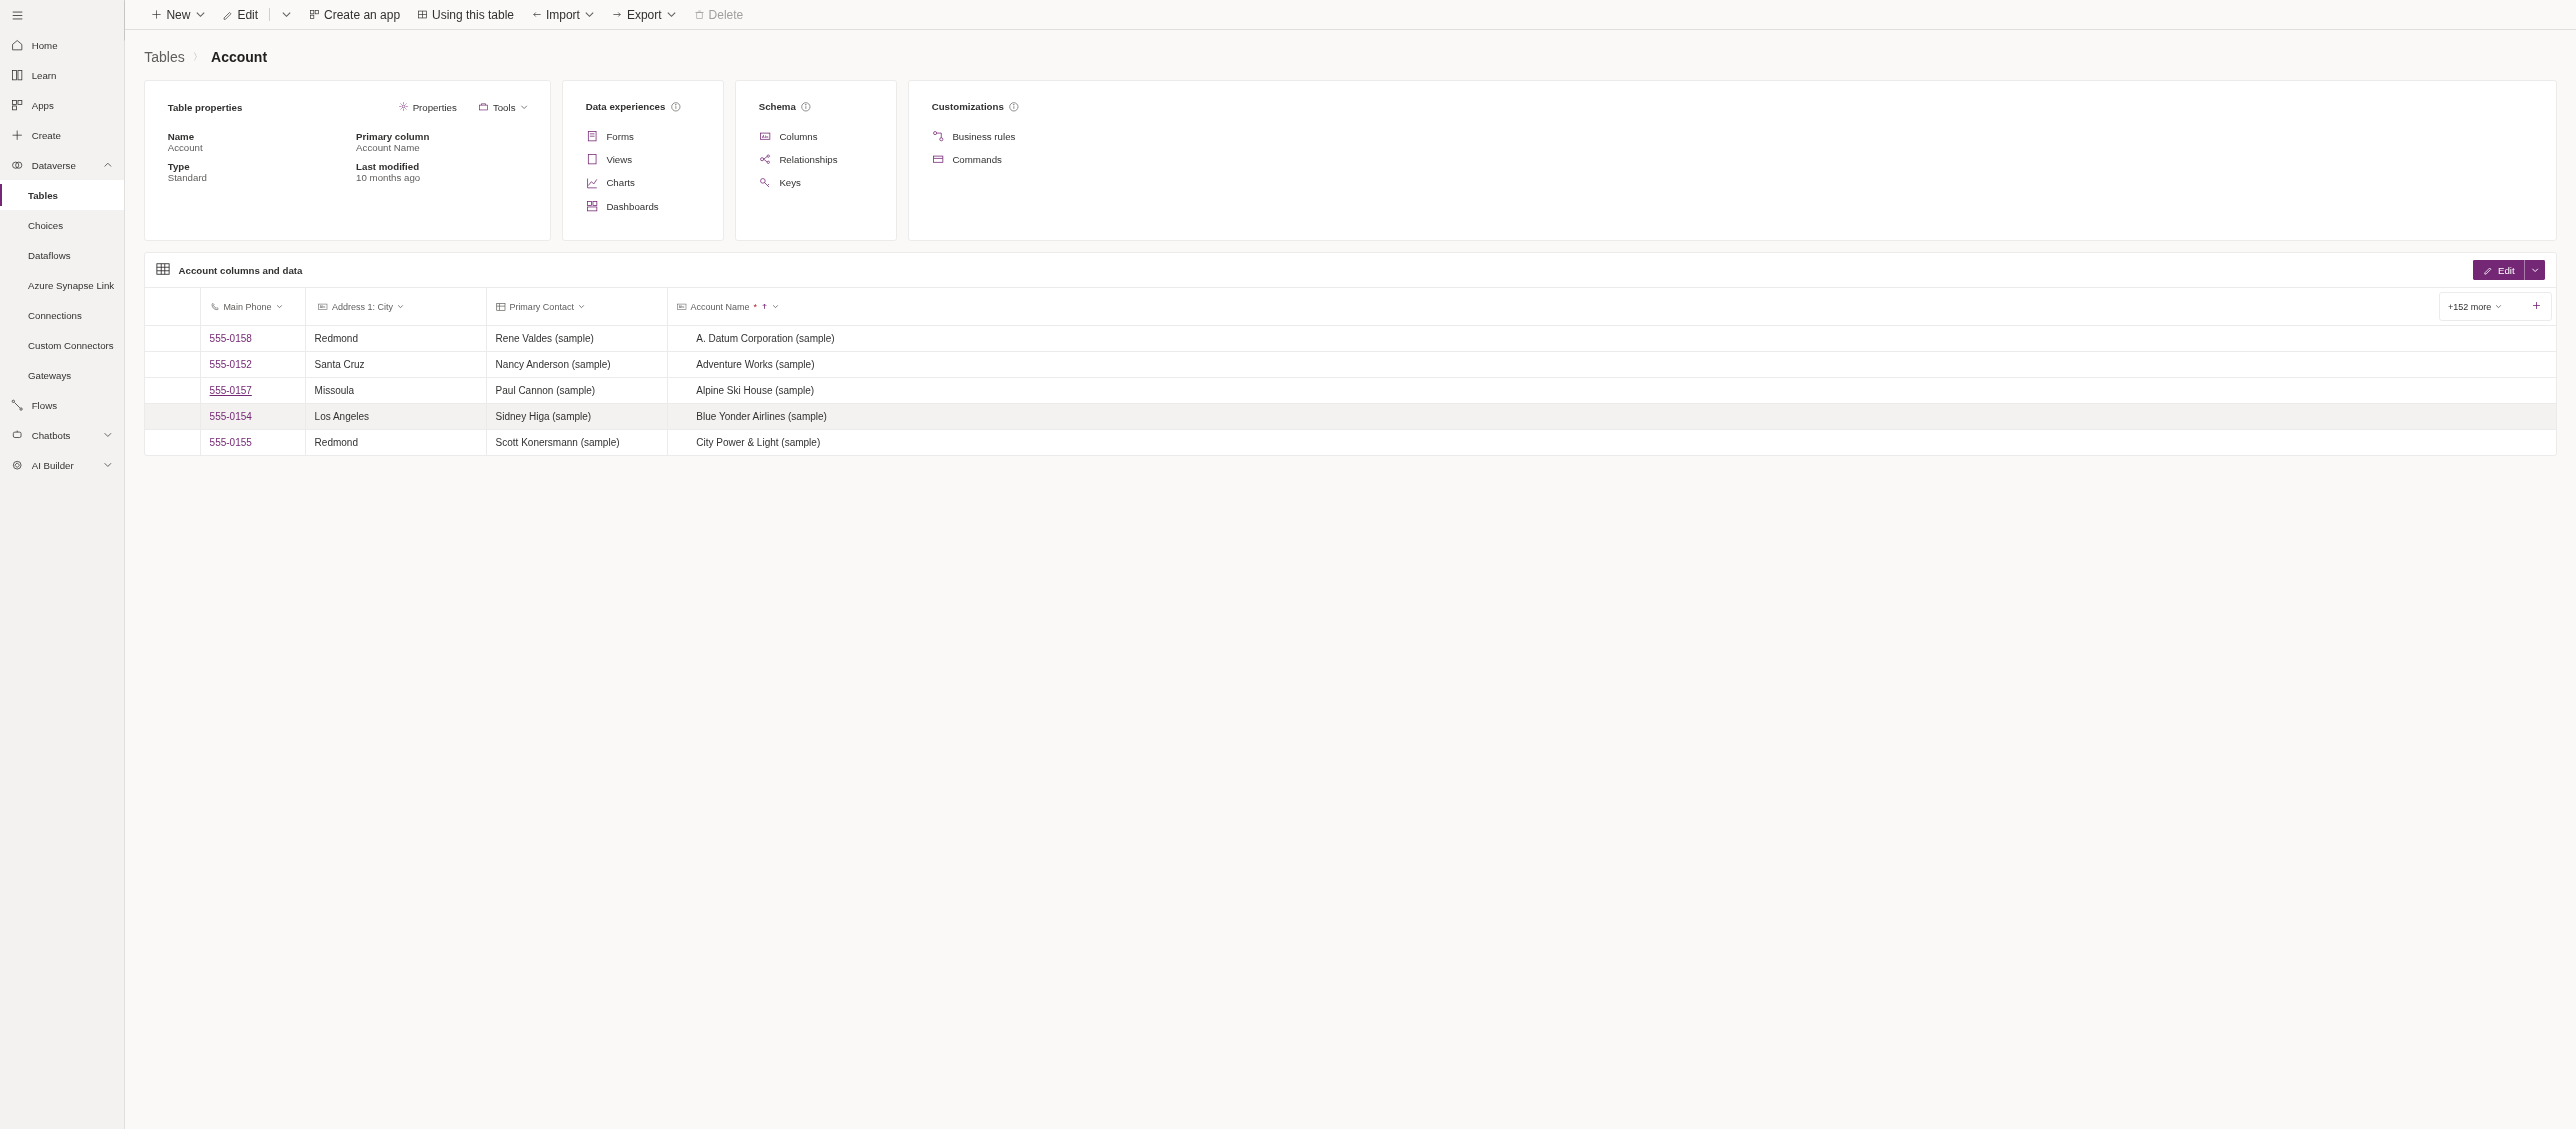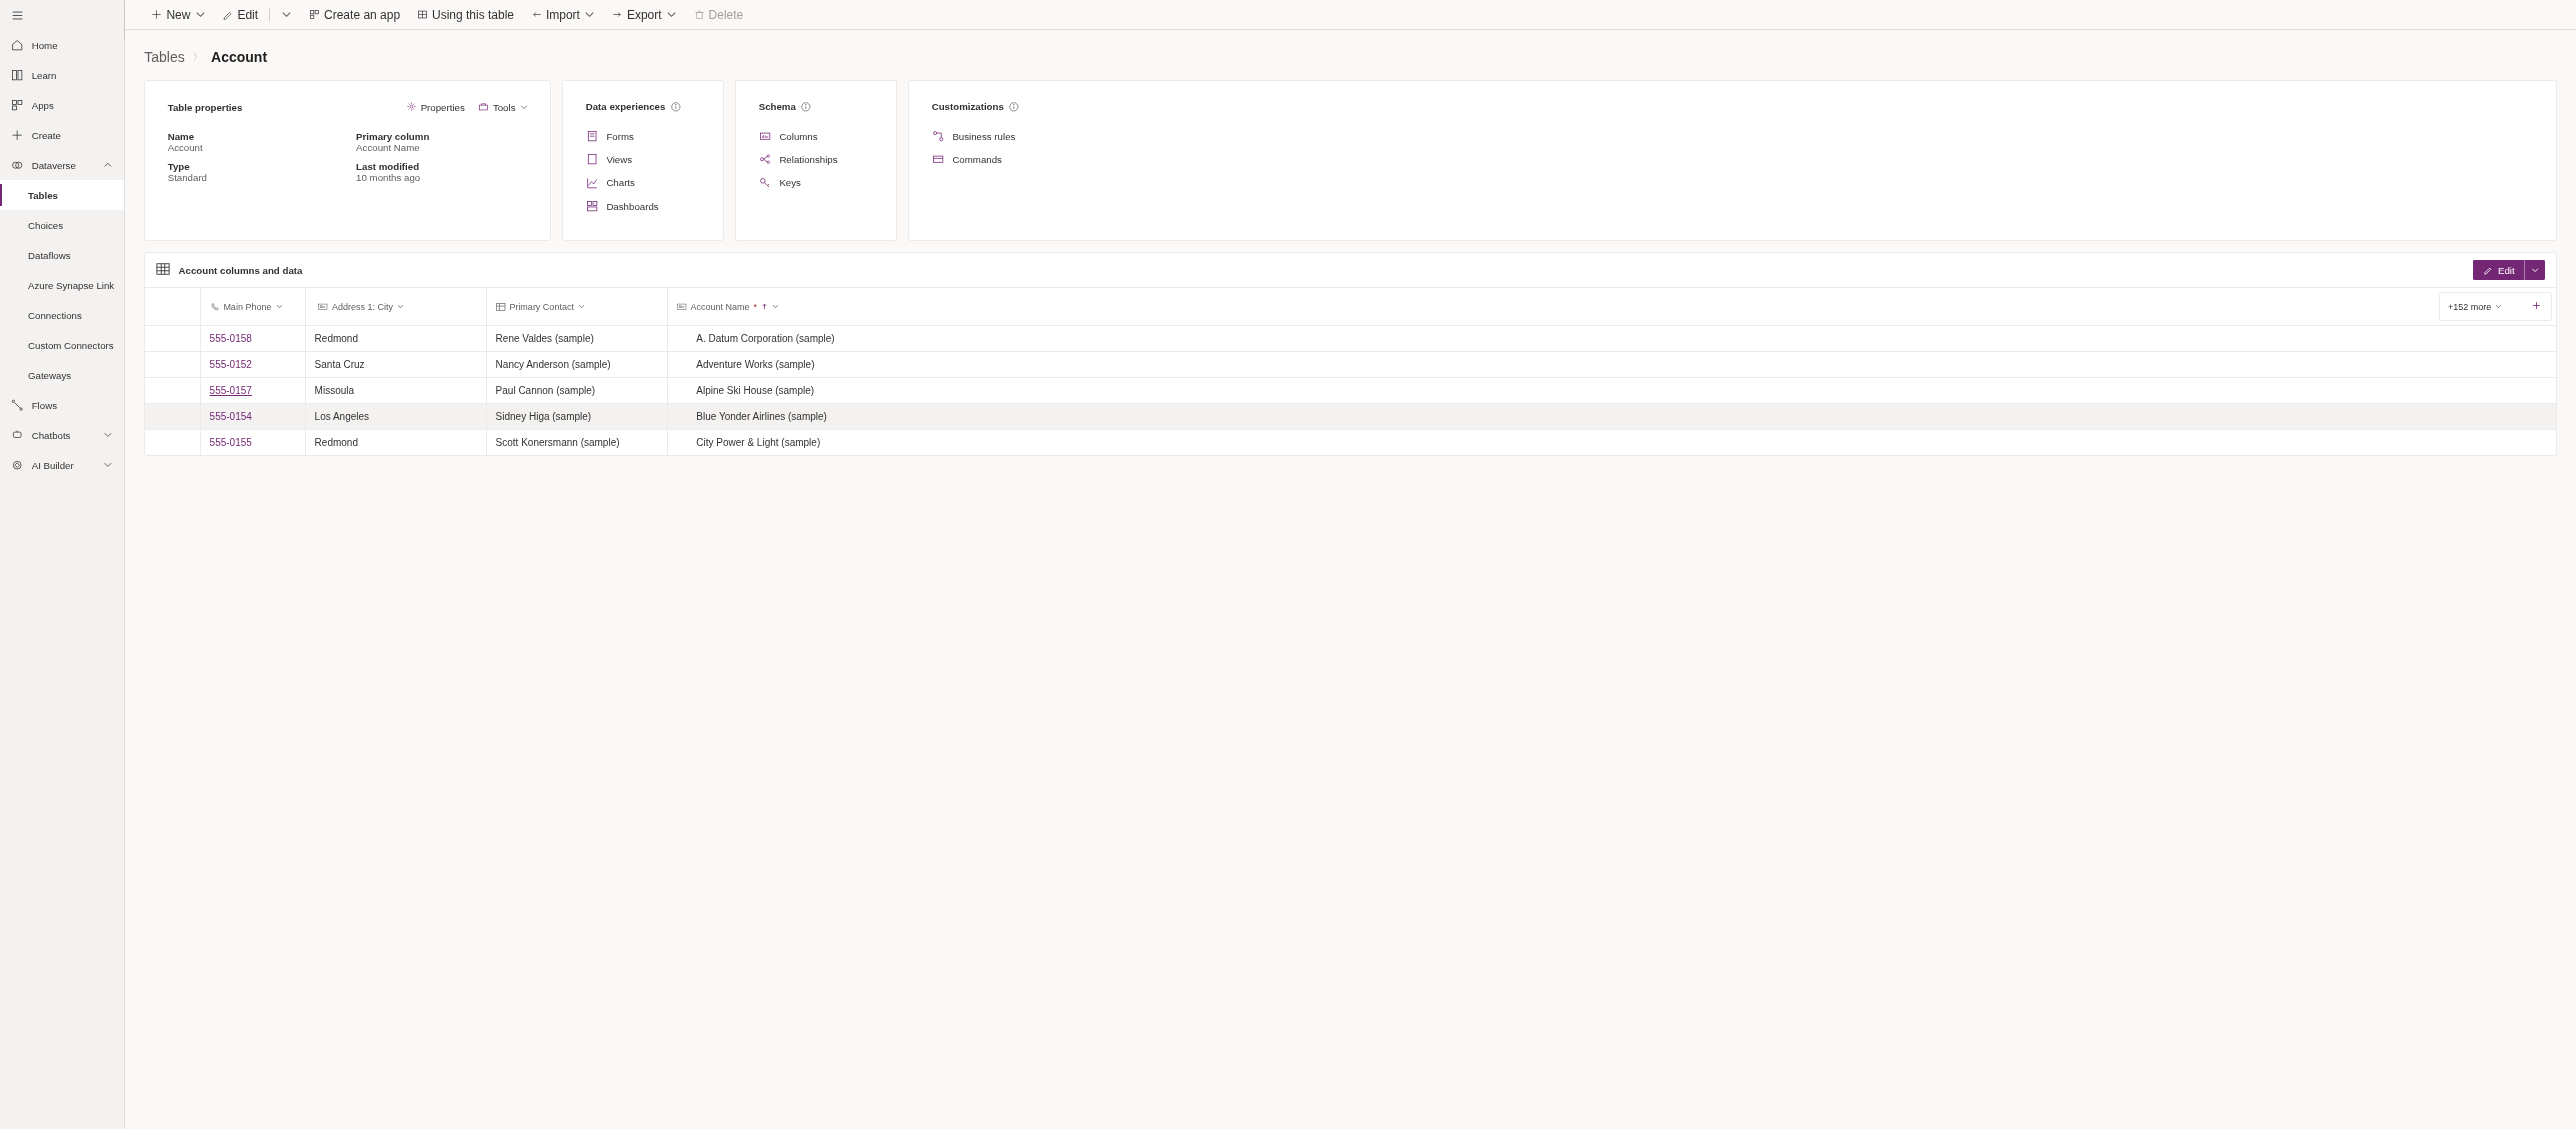--- a/index.html
+++ b/index.html
@@ -128,21 +128,21 @@
     .card-header {
       display: flex;
       align-items: center;
       padding: 9.7px 12.4px;
       font-size: 9.7px;
       font-weight: 600;
     }
     .card-header .card-actions {
       margin-left: auto;
       display: flex;
-      gap: 13px;
+      gap: 21px;
       font-weight: 400;
     }
     .card-action { display:flex; align-items:center; gap:4.1px; cursor:pointer; color:#323130;}
     .card-body { padding: 2.8px 12.4px 12.4px 12.4px; }
     .prop-grid {
       display: grid;
       grid-template-columns: 1fr 1fr;
       row-gap: 4.1px;
       column-gap: 16.6px;
     }

